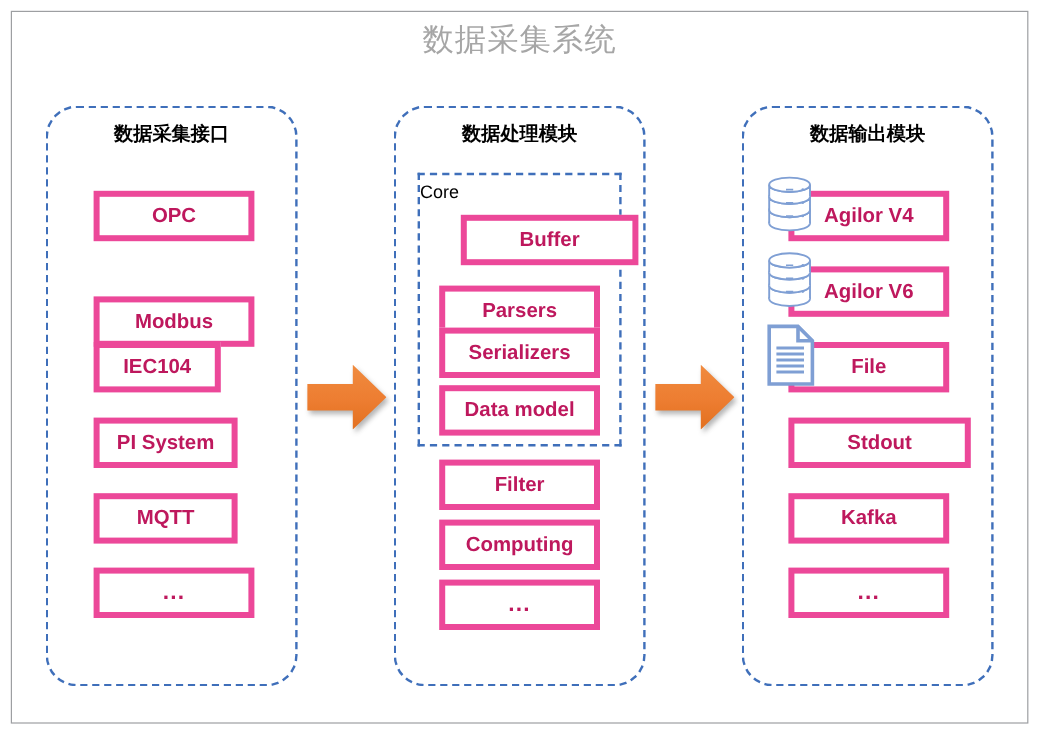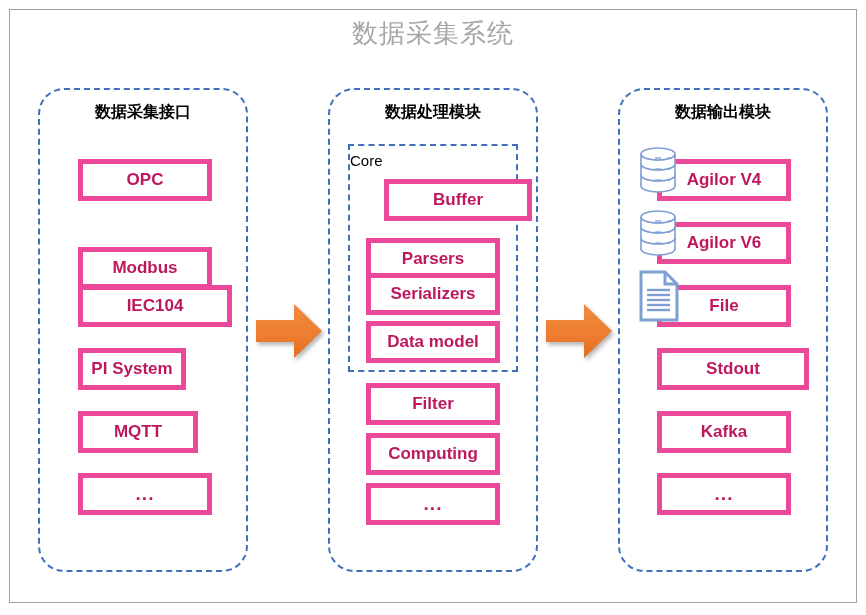--- a/index.html
+++ b/index.html
@@ -132,24 +132,24 @@
   <div id="col-input" class="column">
     <div class="column-title">数据采集接口</div>
   </div>
 
   <div class="item-box slim" style="left:78px; top:159px; width:134px;">
     <span>OPC</span>
   </div>
   <div class="item-box slim" style="left:78px; top:222px; width:134px;margin-top:25px;">
     <span>Modbus</span>
   </div>
-  <div class="item-box slim" style="left:78px; top:285px; width:154px;">
+  <div class="item-box slim" style="left:78px; top:285px; width:106px;">
     <span>IEC104</span>
   </div>
-  <div class="item-box slim" style="left:78px; top:348px; width:108px;">
+  <div class="item-box slim" style="left:78px; top:348px; width:120px;">
     <span>PI System</span>
   </div>
   <div class="item-box slim" style="left:78px; top:411px; width:120px;text-align:center;">
     <span>MQTT</span>
   </div>
   <div class="item-box slim ellipsis" style="left:78px; top:473px; width:134px;">
     <span>...</span>
   </div>
 
   <svg id="arrow-1" class="arrow" viewBox="0 0 66 54">

